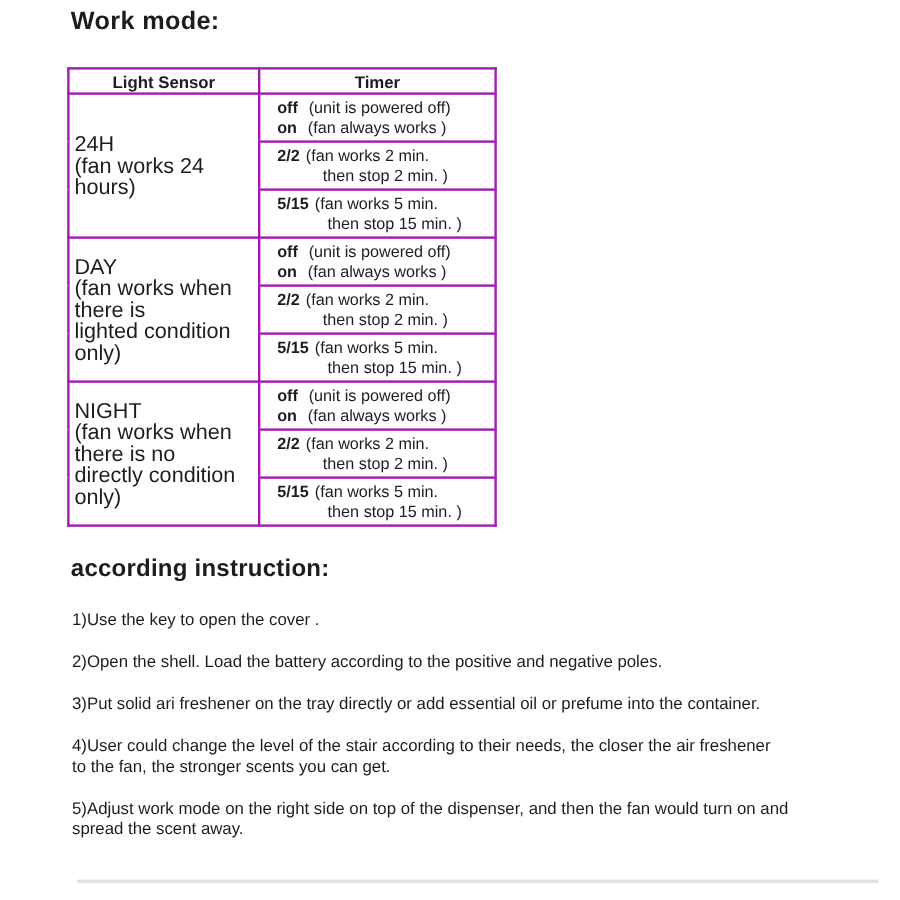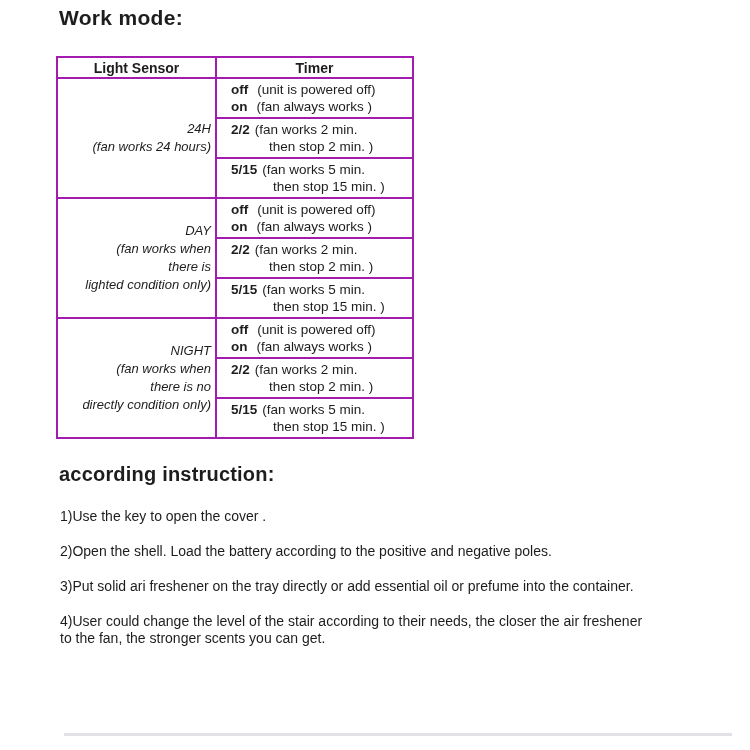--- a/index.html
+++ b/index.html
@@ -21,23 +21,23 @@
     border-collapse: collapse; table-layout: fixed;
   }
   #work-table col.c1 { width: 159px; }
   #work-table col.c2 { width: 197px; }
   #work-table th, #work-table td { border: 2px solid #a21caf; }
   #work-table th {
     height: 19px; padding: 0;
     font-size: 14px; font-weight: bold; text-align: center;
   }
   td.sensor {
-    text-align: right; vertical-align: middle;
-    font-size: 13px; line-height: 18px;
-    white-space: pre-line; padding: 0 4px; font-style: italic;
+    text-align: left; vertical-align: middle;
+    font-size: 18px; line-height: 18px;
+    white-space: pre-line; padding: 0 4px;
   }
   td.timer {
     vertical-align: middle;
     padding: 2px 4px 2px 14px;
     font-size: 13.5px; line-height: 17px;
   }
   tr.r-onoff { height: 38px; }
   tr.r-num   { height: 40px; }
   .k { font-weight: bold; }
   .d  { margin-left: 9px; }
@@ -148,15 +148,17 @@
 </table>
 
 <h2 id="op-title">according instruction:</h2>
 
 <div id="instr">
   <p>1)Use the key to open the cover .</p>
   <p>2)Open the shell. Load the battery according to the positive and negative poles.</p>
   <p>3)Put solid ari freshener on the tray directly or add essential oil or prefume into the container.</p>
   <p>4)User could change the level of the stair according to their needs, the closer the air freshener
 to the fan, the stronger scents you can get.</p>
+  <p>5)Adjust work mode on the right side on top of the dispenser, and then the fan would turn on  and
+spread the scent away.</p>
 </div>
 
 <div id="smudge"></div>
 
 </body></html>

